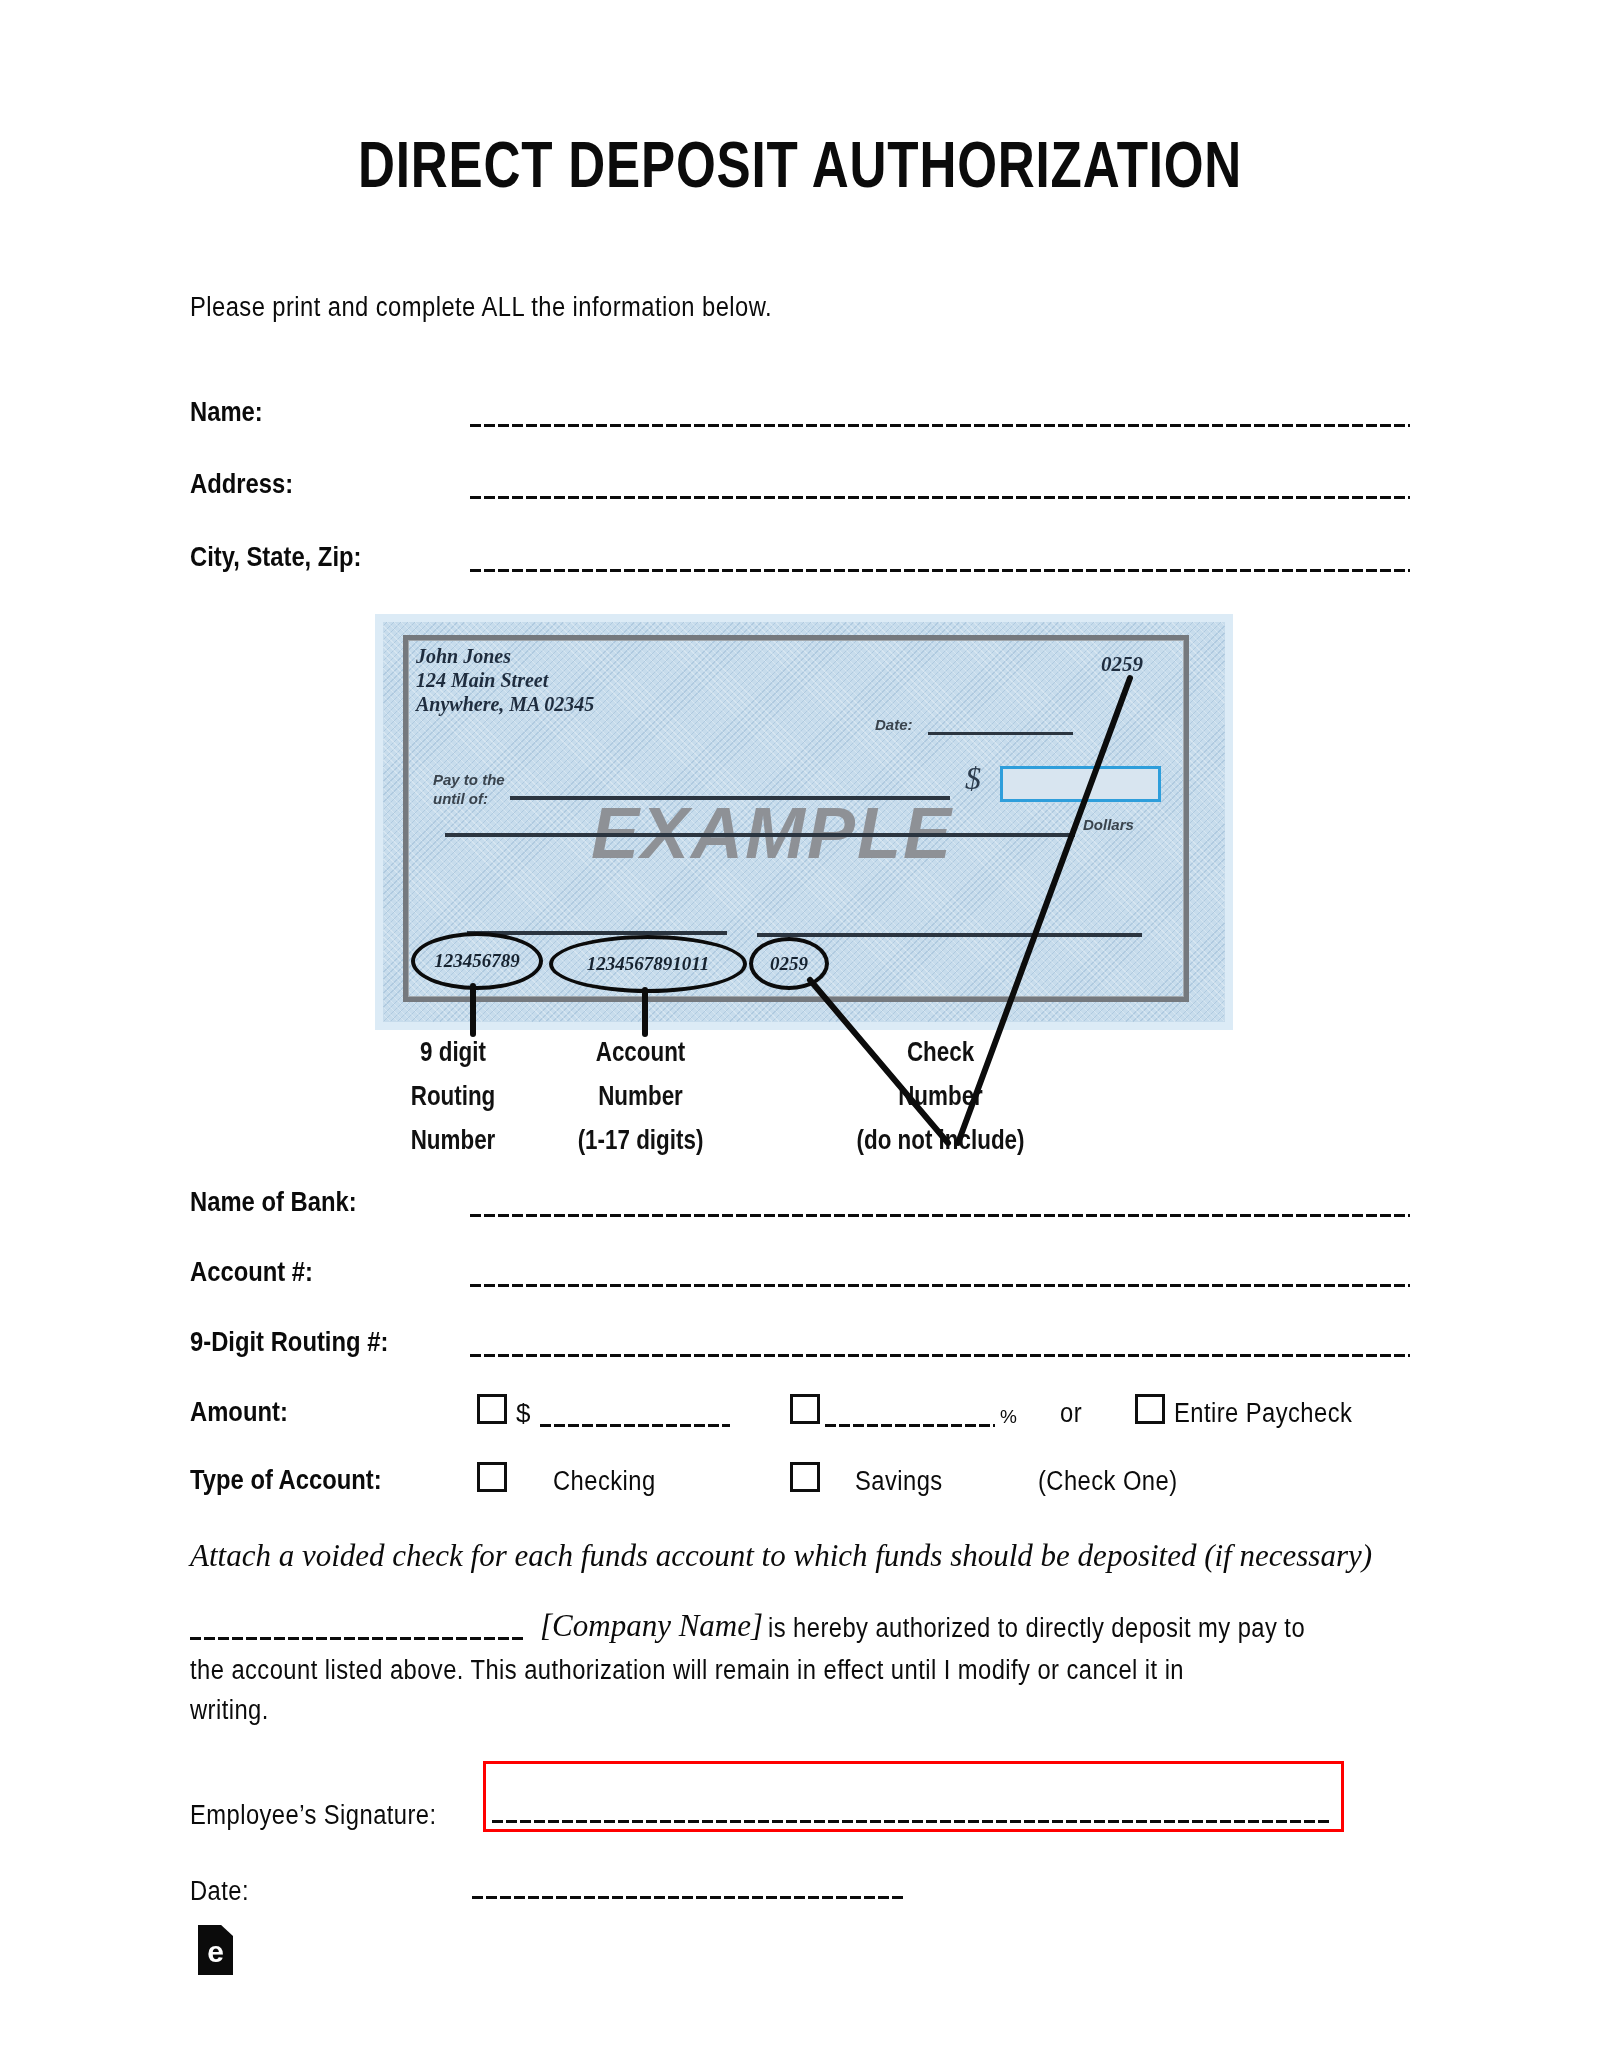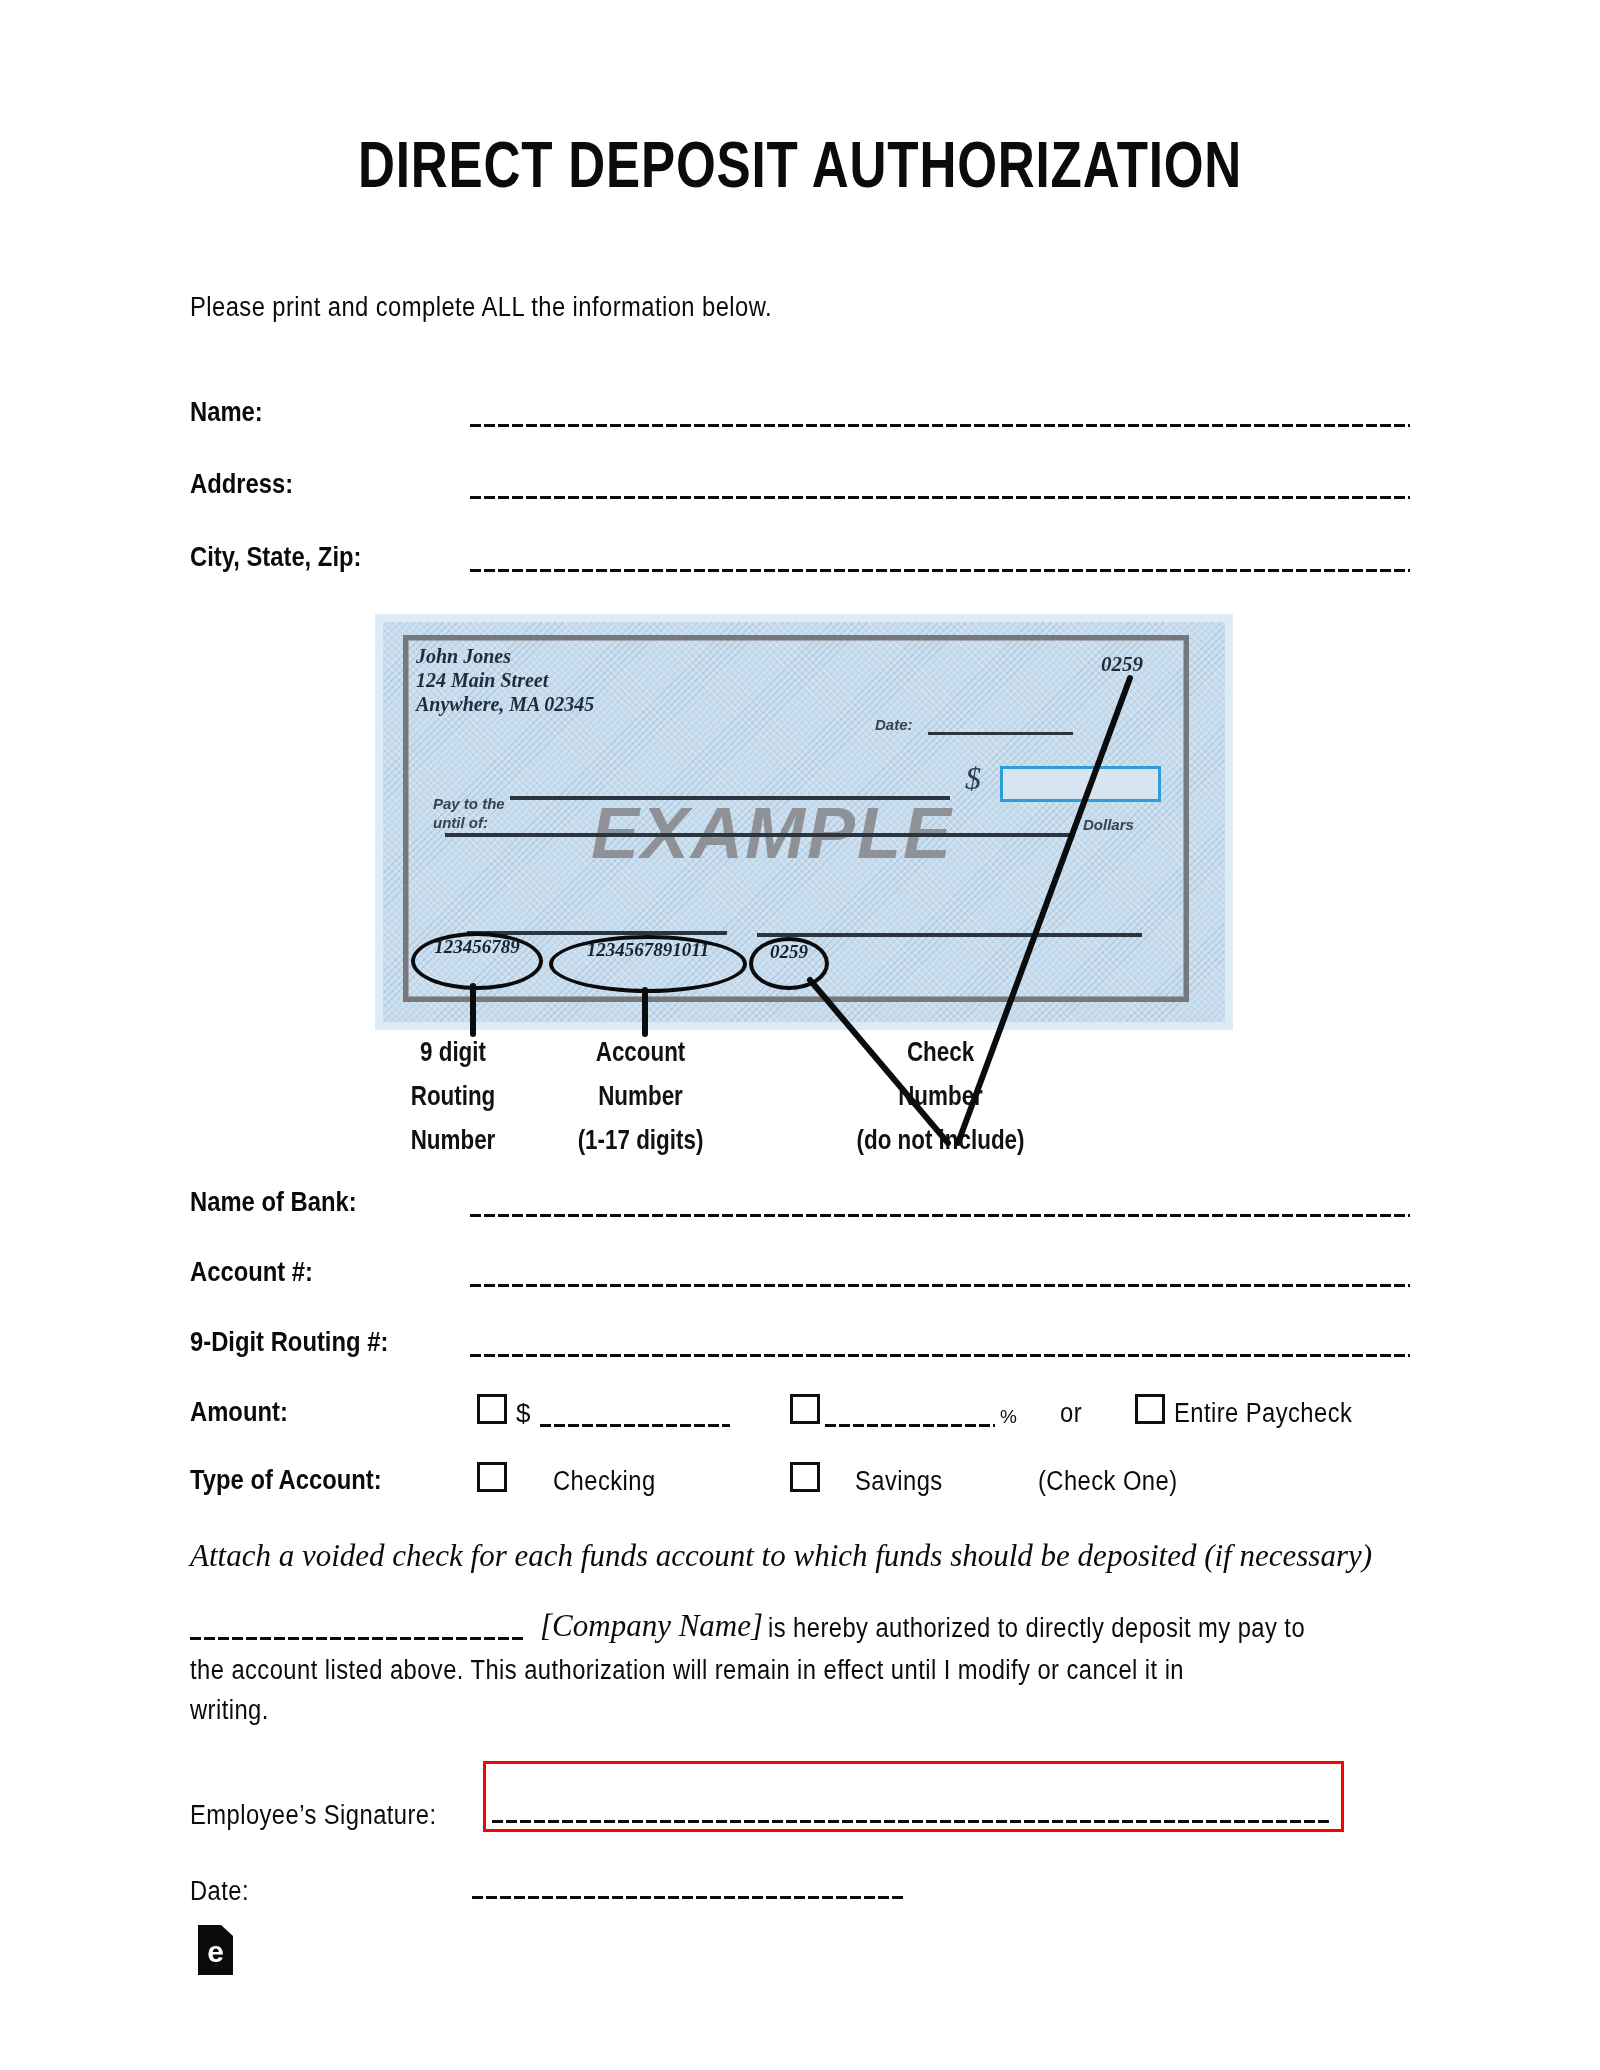--- a/index.html
+++ b/index.html
@@ -39,21 +39,21 @@
     font-style:italic;
   }
   .check-frame{
     position:absolute; left:20px; top:13px; right:36px; bottom:20px;
     border:5px solid #75797e; box-shadow:inset 0 0 0 1px #a2a8ad;
   }
   .check-serif{font-family:"Liberation Serif", serif; font-weight:bold; color:#1e2c3e;}
   .check-sm{position:absolute; font-size:15px; font-weight:bold; color:#39434d; white-space:nowrap;}
   .oval{
     position:absolute; border:4px solid #0b0b0b; border-radius:50%;
-    display:flex; align-items:flex-start; justify-content:center;
+    display:flex; align-items:center; justify-content:center;
     font-family:"Liberation Serif", serif; font-weight:bold; color:#16222f; font-size:19px;
     white-space:nowrap;
   }
   .watermark{
     position:absolute; left:208px; top:170px; z-index:1;
     font-weight:bold; font-size:72px; color:#8e9196; letter-spacing:2px; white-space:nowrap;
   }
   .amtbox{position:absolute; left:617px; top:144px; width:155px; height:30px;
     border:3px solid #2e9edb; background:#d8e5f0;}
   .ann-block{position:absolute; text-align:center;}
@@ -100,21 +100,21 @@
       <div>John Jones</div>
       <div>124 Main Street</div>
       <div>Anywhere, MA 02345</div>
     </div>
 
     <div class="abs check-serif" style="left:718px; top:30px; font-size:21px;">0259</div>
 
     <div class="check-sm" style="left:492px; top:94px;">Date:</div>
     <div class="solidline" style="left:545px; top:110px; width:145px; height:3px;"></div>
 
-    <div class="check-sm" style="left:50px; top:148px; line-height:19px;margin-top:24px;">
+    <div class="check-sm" style="left:50px; top:148px; line-height:19px;">
       <div>Pay to the</div>
       <div>until of:</div>
     </div>
     <div class="solidline" style="left:127px; top:174px; width:440px; height:4px;"></div>
 
     <div class="abs check-serif" style="left:582px; top:138px; font-size:32px; font-weight:normal; color:#2b3b4c;">$</div>
     <div class="amtbox"></div>
 
     <div class="watermark">EXAMPLE</div>
     <div class="solidline" style="left:62px; top:211px; width:630px; height:4px; z-index:4;"></div>

